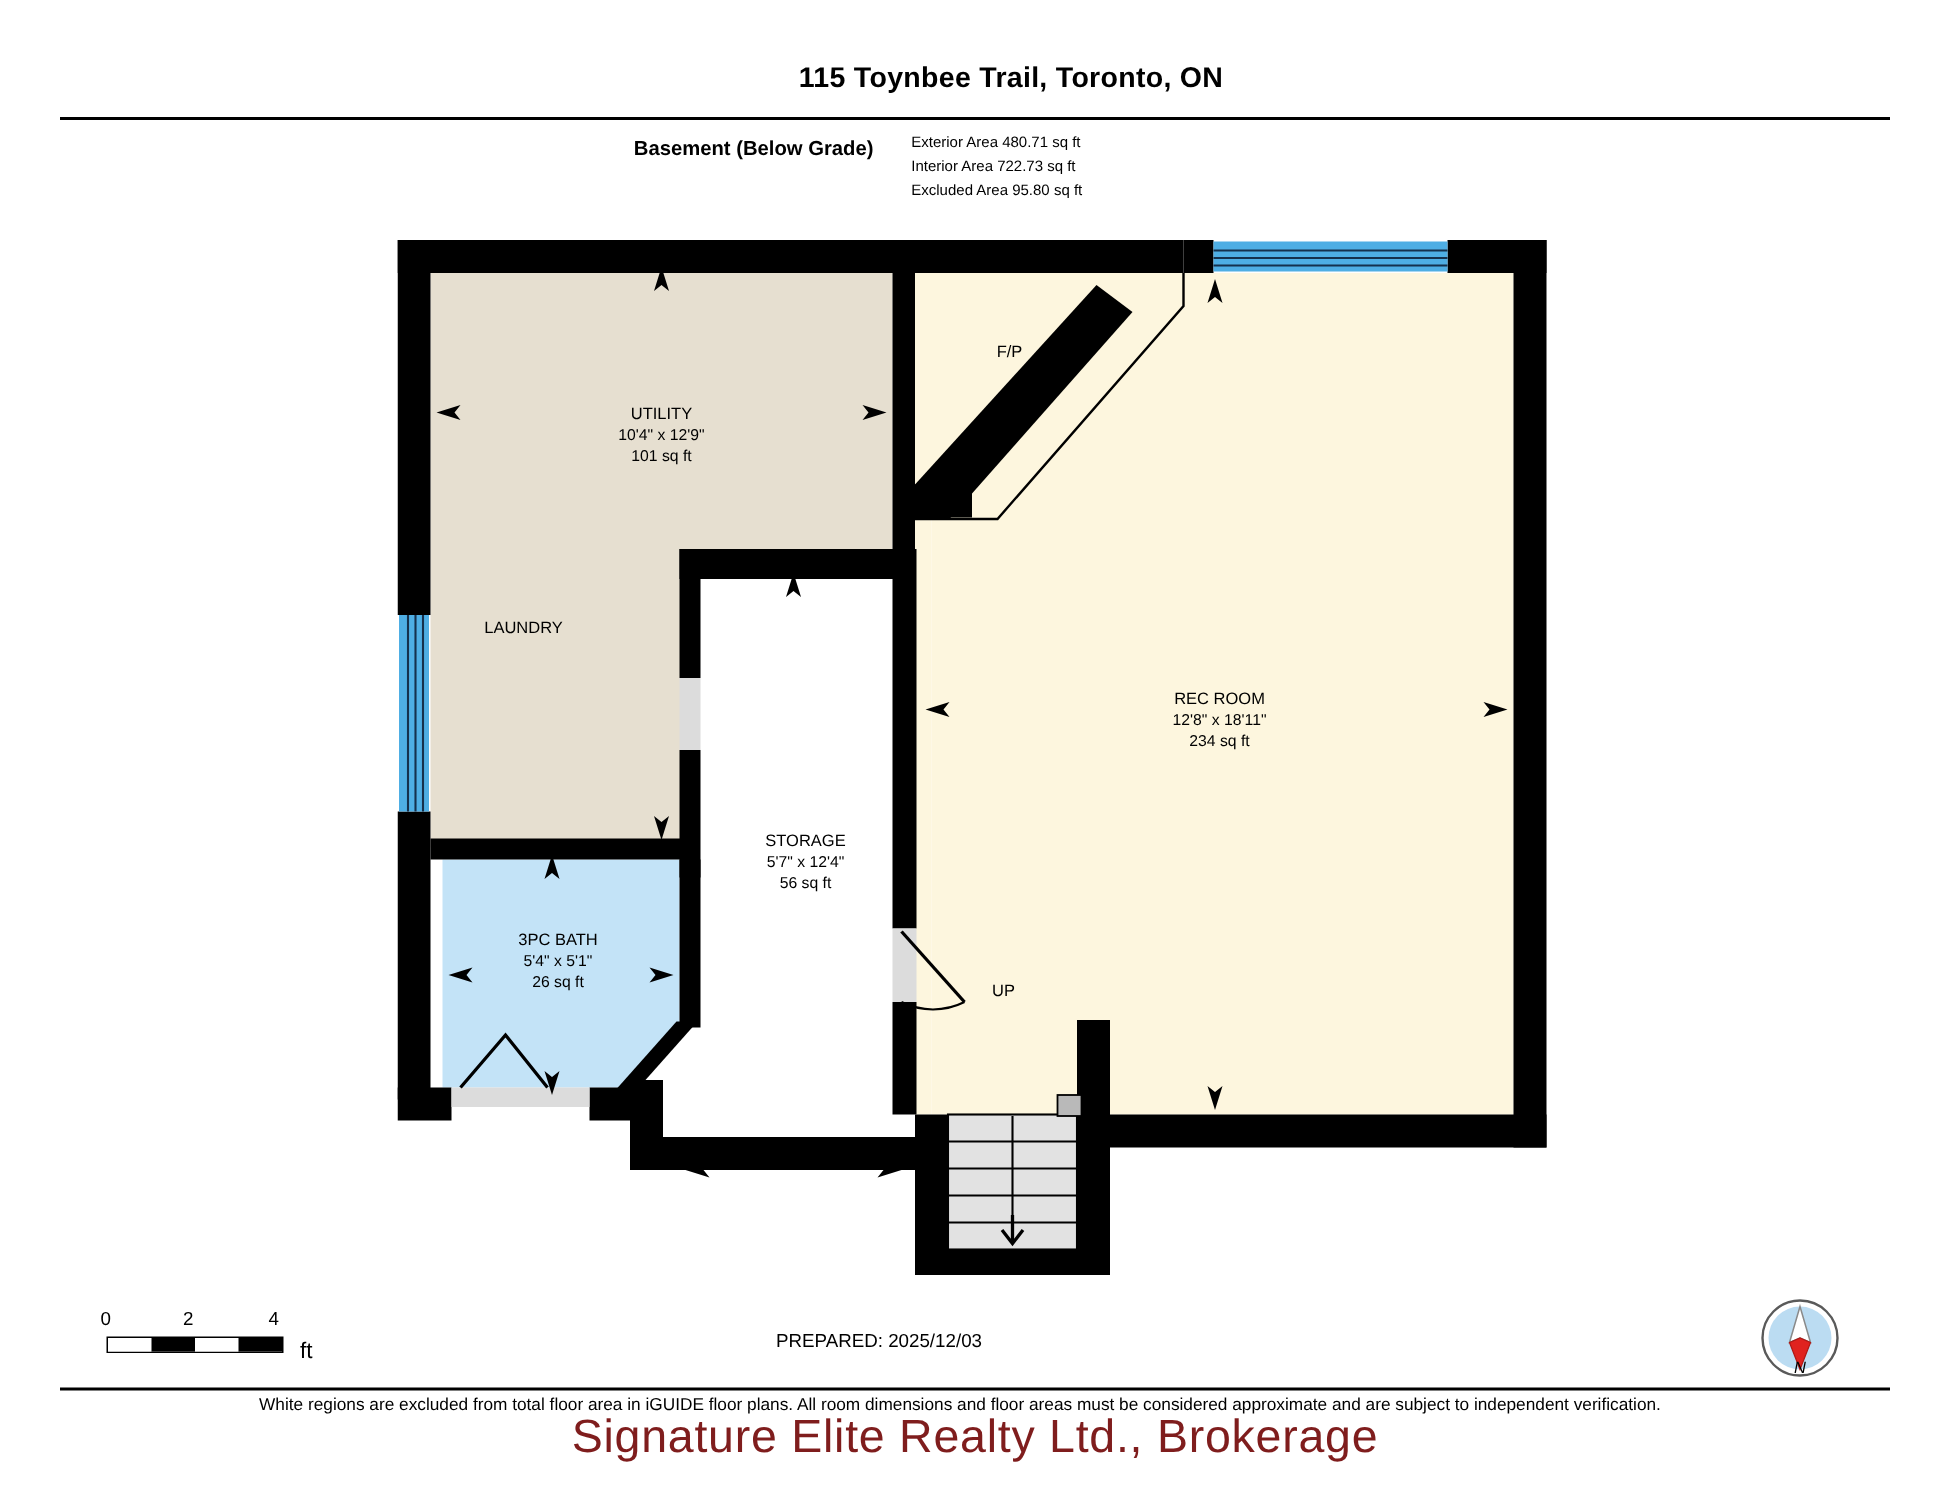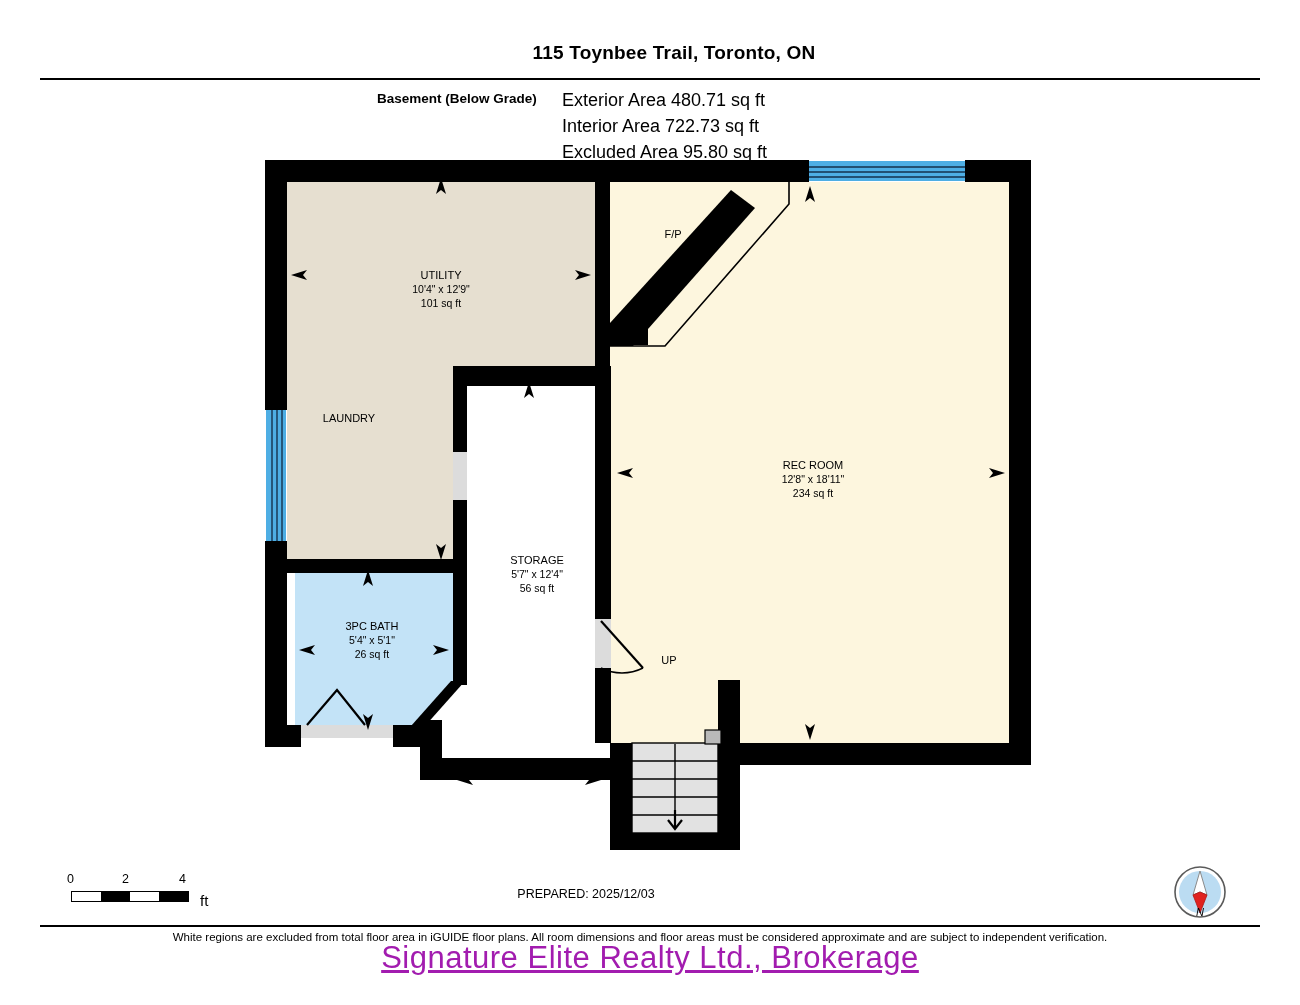--- a/index.html
+++ b/index.html
@@ -58,21 +58,21 @@
     padding-top: 1px;
     width: 175px;
     text-align: left;
   }
   #area-list {
     display: flex;
     flex-direction: column;
     gap: 5px;
   }
   .area-line {
-    font-size: 18px;
+    font-size: 10px;
     white-space: nowrap;
   }
 
   
   #floorplan {
     position: absolute;
     top: 160px;
     left: 265px;
     width: 780px;
     height: 690px;
@@ -153,25 +153,24 @@
     text-align: center;
     font-size: 11.5px;
   }
   #watermark {
     position: absolute;
     top: 940px;
     left: 0;
     width: 1300px;
     text-align: center;
     font-size: 31px;
-    color: #a21caf;
+    color: #7f1d1d;
     letter-spacing: 0.5px;
     pointer-events: none;
     white-space: nowrap;
-    text-decoration: underline;
   }
 
   
   .rm-name  { font-family: "Liberation Sans", sans-serif; font-size: 11px; text-anchor: middle; fill: #000; }
   .rm-dim   { font-family: "Liberation Sans", sans-serif; font-size: 10.5px; text-anchor: middle; fill: #000; }
   .rm-area  { font-family: "Liberation Sans", sans-serif; font-size: 10.5px; text-anchor: middle; fill: #000; }
   .rm-tag   { font-family: "Liberation Sans", sans-serif; font-size: 11px; text-anchor: middle; fill: #000; }
 </style>
 </head>
 <body>

